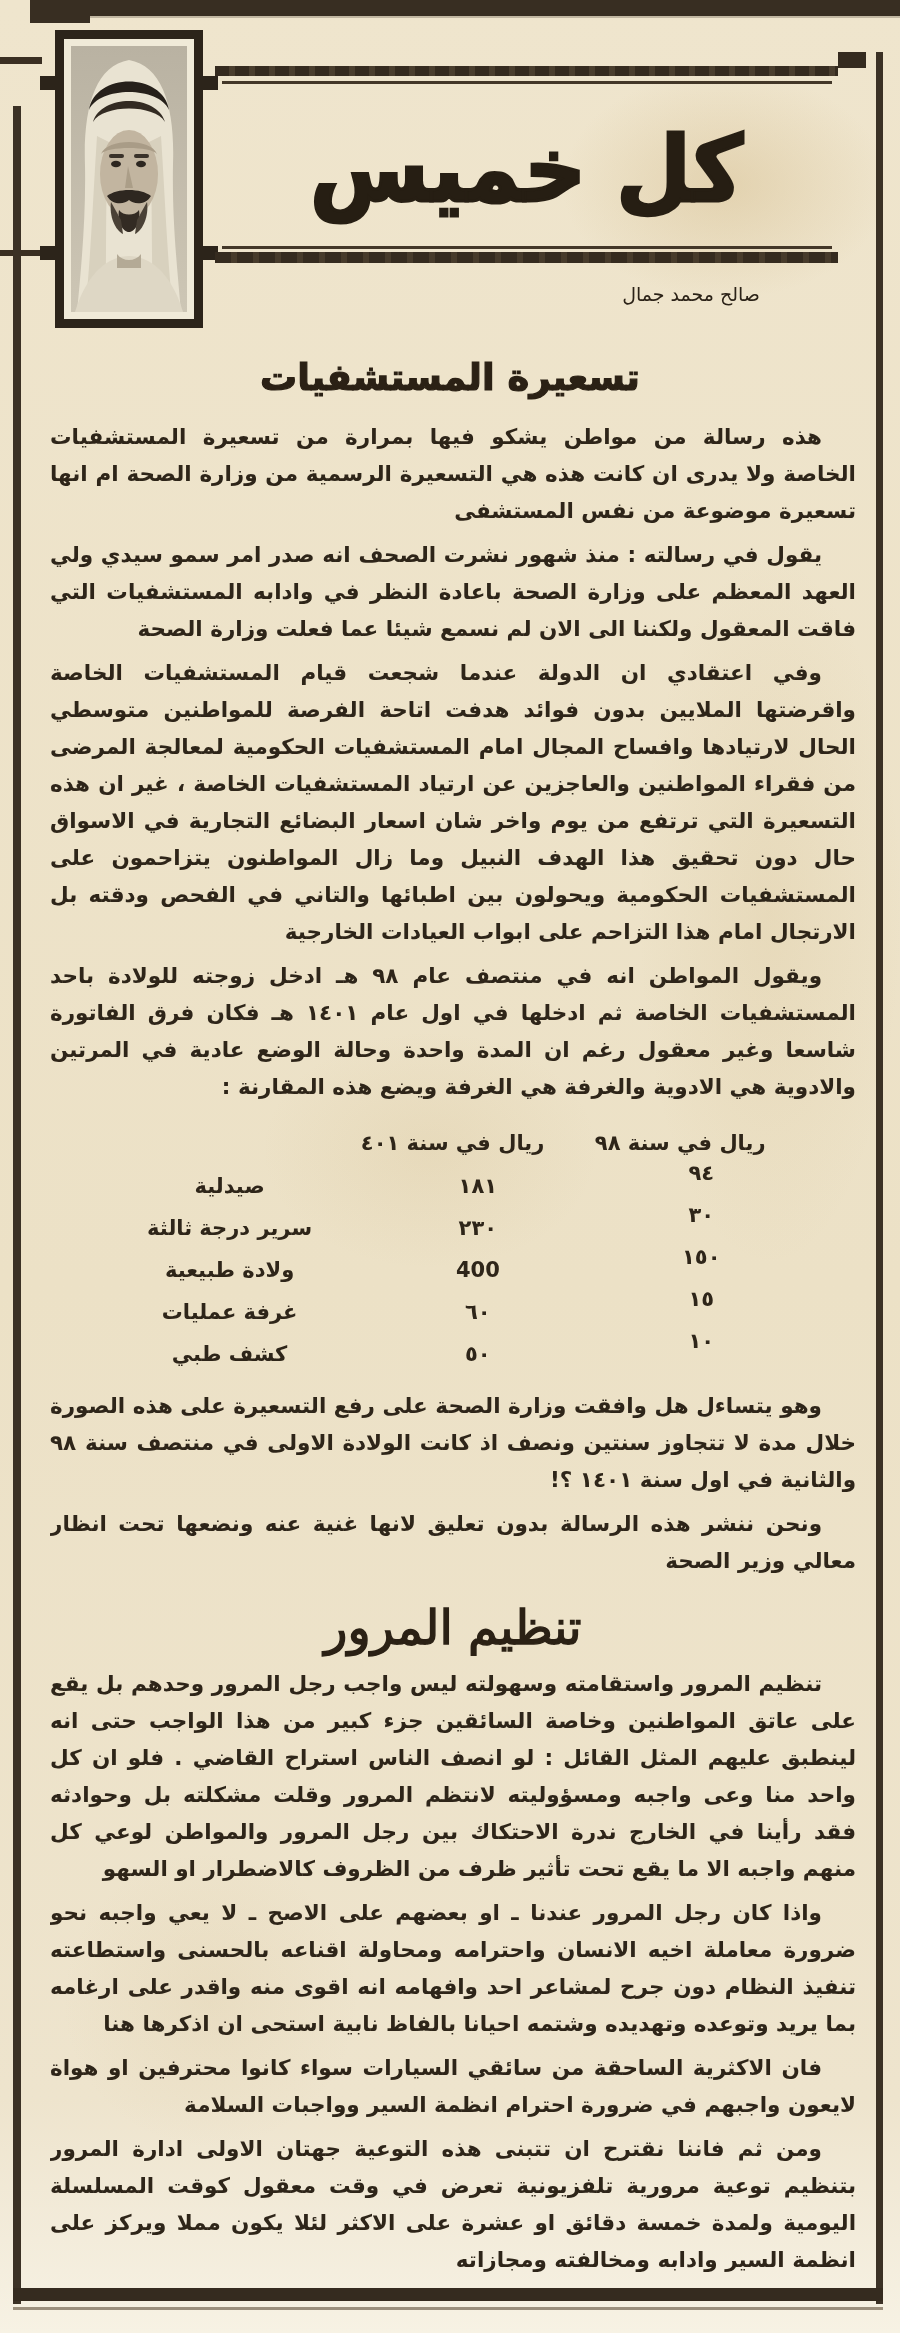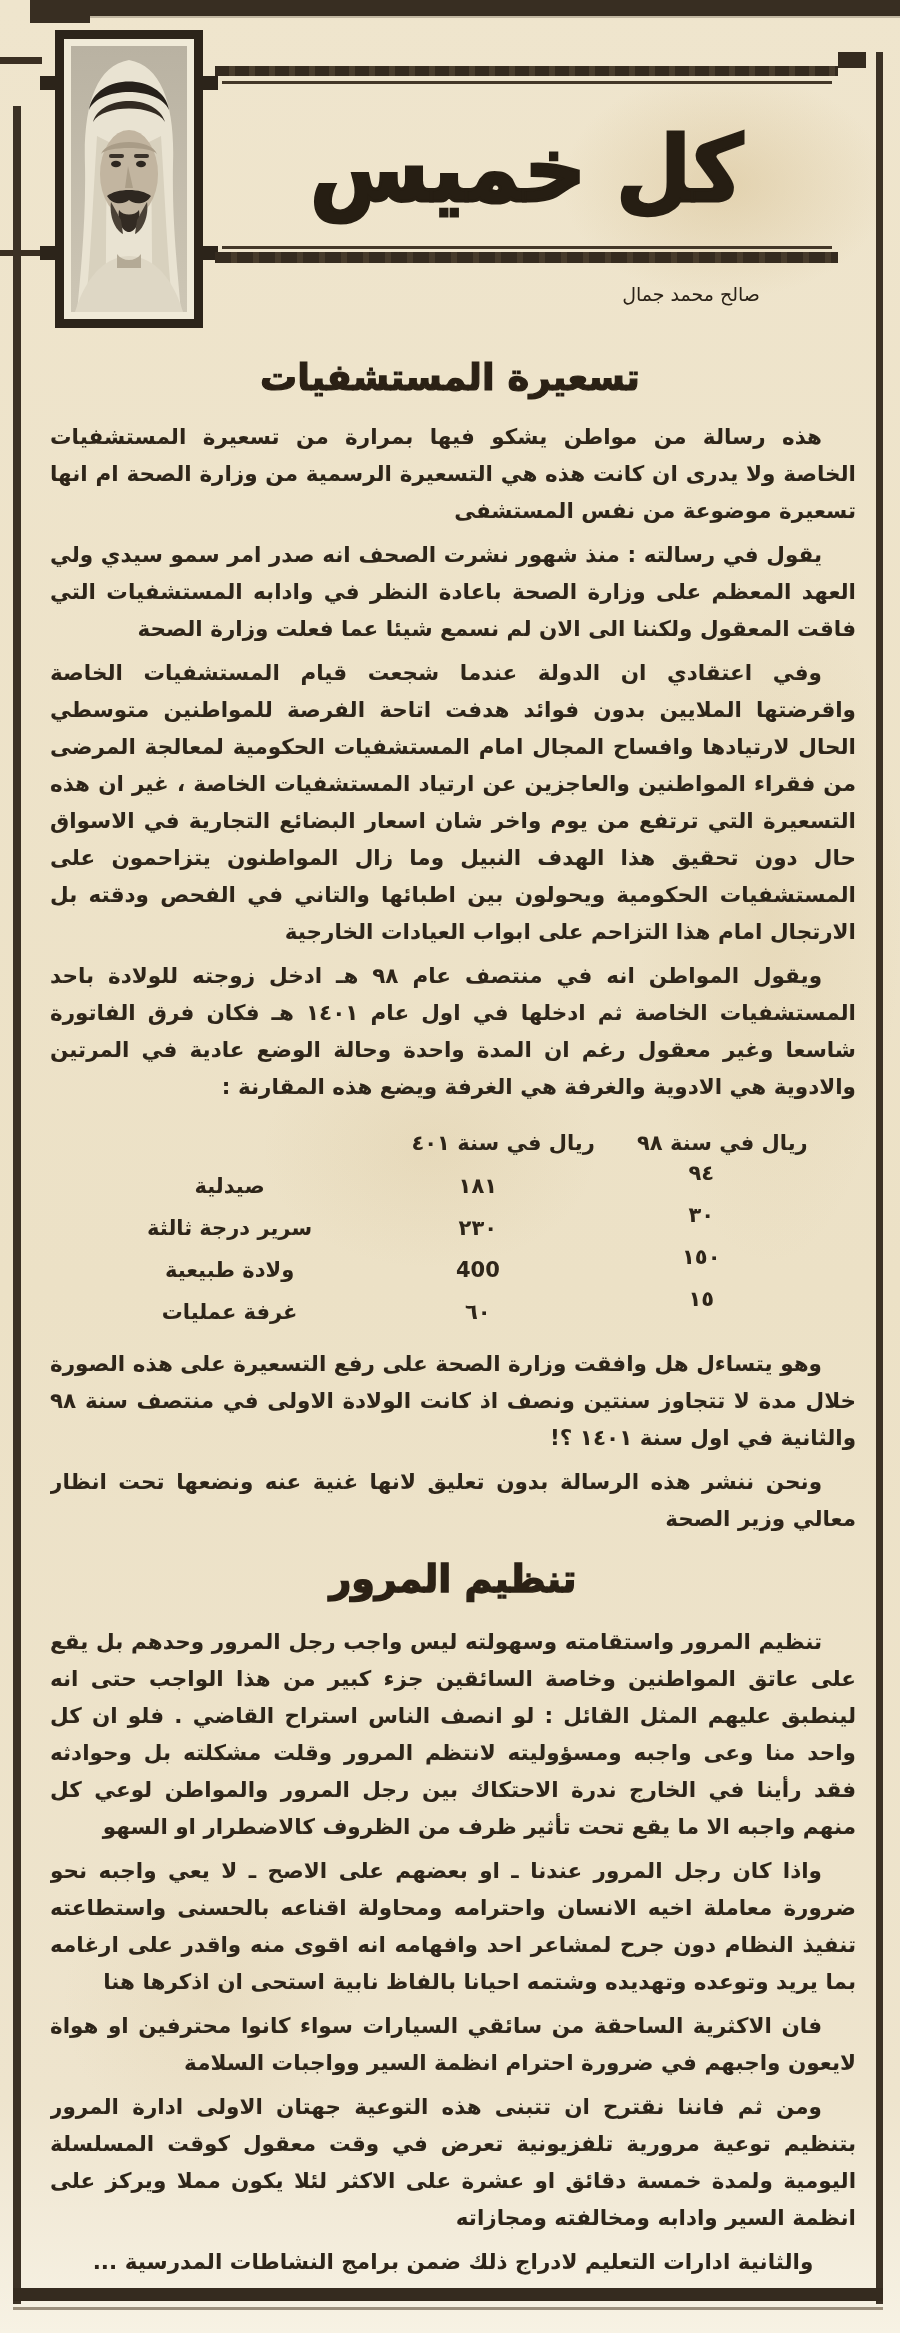--- a/index.html
+++ b/index.html
@@ -76,31 +76,31 @@
     direction:rtl;color:#2e2519;
   }
   .content p{
     margin:4px 0 7px;font-size:21.5px;font-weight:bold;line-height:37px;
     text-align:justify;text-indent:34px;
   }
   .content p.center{text-align:center;text-indent:0;}
 
   .price-table{width:88%;margin:16px auto 12px 6%;border-collapse:collapse;direction:rtl;}
   .price-table th{font-size:21px;font-weight:bold;color:#2e2519;height:44px;
-      text-align:right;vertical-align:middle;padding:0;}
+      text-align:left;vertical-align:middle;padding:0;}
   .price-table td{font-size:21px;font-weight:bold;color:#2e2519;height:42px;
       text-align:center;vertical-align:middle;padding:0;}
   .price-table .c98{width:30%;}
   .price-table .c401{width:33%;}
   .price-table .citem{width:37%;}
   .v98{display:inline-block;transform:translateY(-13px);text-align:center;}
 
   .headline-2{
-    margin:20px 0 20px;text-align:center;
-    font-size:38px;font-weight:bold;color:#2b2115;-webkit-text-stroke:1.4px #2b2115;
+    margin:20px 0 8px;text-align:center;
+    font-size:48px;font-weight:normal;color:#2b2115;-webkit-text-stroke:1.4px #2b2115;
     text-indent:0;line-height:1.2;
   }
 
   
   .border-left{position:absolute;left:13px;top:106px;width:8px;height:2198px;background:#3b3125;}
   .border-right{position:absolute;left:876px;top:52px;width:7px;height:2252px;background:#3b3125;}
   .border-bottom{position:absolute;left:13px;top:2288px;width:870px;height:13px;background:#352b1f;}
   .border-bottom-thin{position:absolute;left:13px;top:2307px;width:870px;height:3px;background:rgba(107,92,70,.65);}
 </style>
 </head>
@@ -204,20 +204,25 @@
         <tr>
           <td class="c98"><span class="v98">١٥٠</span></td>
           <td class="c401">400</td>
           <td class="citem">ولادة طبيعية</td>
         </tr>
         <tr>
           <td class="c98"><span class="v98">١٥</span></td>
           <td class="c401">٦٠</td>
           <td class="citem">غرفة عمليات</td>
         </tr>
+        <tr>
+          <td class="c98"><span class="v98">١٠</span></td>
+          <td class="c401">٥٠</td>
+          <td class="citem">كشف طبي</td>
+        </tr>
       </tbody>
     </table>
 
     <p>وهو يتساءل هل وافقت وزارة الصحة على رفع التسعيرة على هذه الصورة خلال مدة لا تتجاوز سنتين ونصف اذ كانت الولادة الاولى في منتصف سنة ٩٨ والثانية في اول سنة ١٤٠١ ؟!</p>
     <p>ونحن ننشر هذه الرسالة بدون تعليق لانها غنية عنه ونضعها تحت انظار معالي وزير الصحة</p>
 
     <div class="headline-2">تنظيم المرور</div>
 
     <p>تنظيم المرور واستقامته وسهولته ليس واجب رجل المرور وحدهم بل يقع على عاتق المواطنين وخاصة السائقين جزء كبير من هذا الواجب حتى انه لينطبق عليهم المثل القائل : لو انصف الناس استراح القاضي . فلو ان كل واحد منا وعى واجبه ومسؤوليته لانتظم المرور وقلت مشكلته بل وحوادثه فقد رأينا في الخارج ندرة الاحتكاك بين رجل المرور والمواطن لوعي كل منهم واجبه الا ما يقع تحت تأثير ظرف من الظروف كالاضطرار او السهو</p>
     <p>واذا كان رجل المرور عندنا ـ او بعضهم على الاصح ـ لا يعي واجبه نحو ضرورة معاملة اخيه الانسان واحترامه ومحاولة اقناعه بالحسنى واستطاعته تنفيذ النظام دون جرح لمشاعر احد وافهامه انه اقوى منه واقدر على ارغامه بما يريد وتوعده وتهديده وشتمه احيانا بالفاظ نابية استحى ان اذكرها هنا</p>

